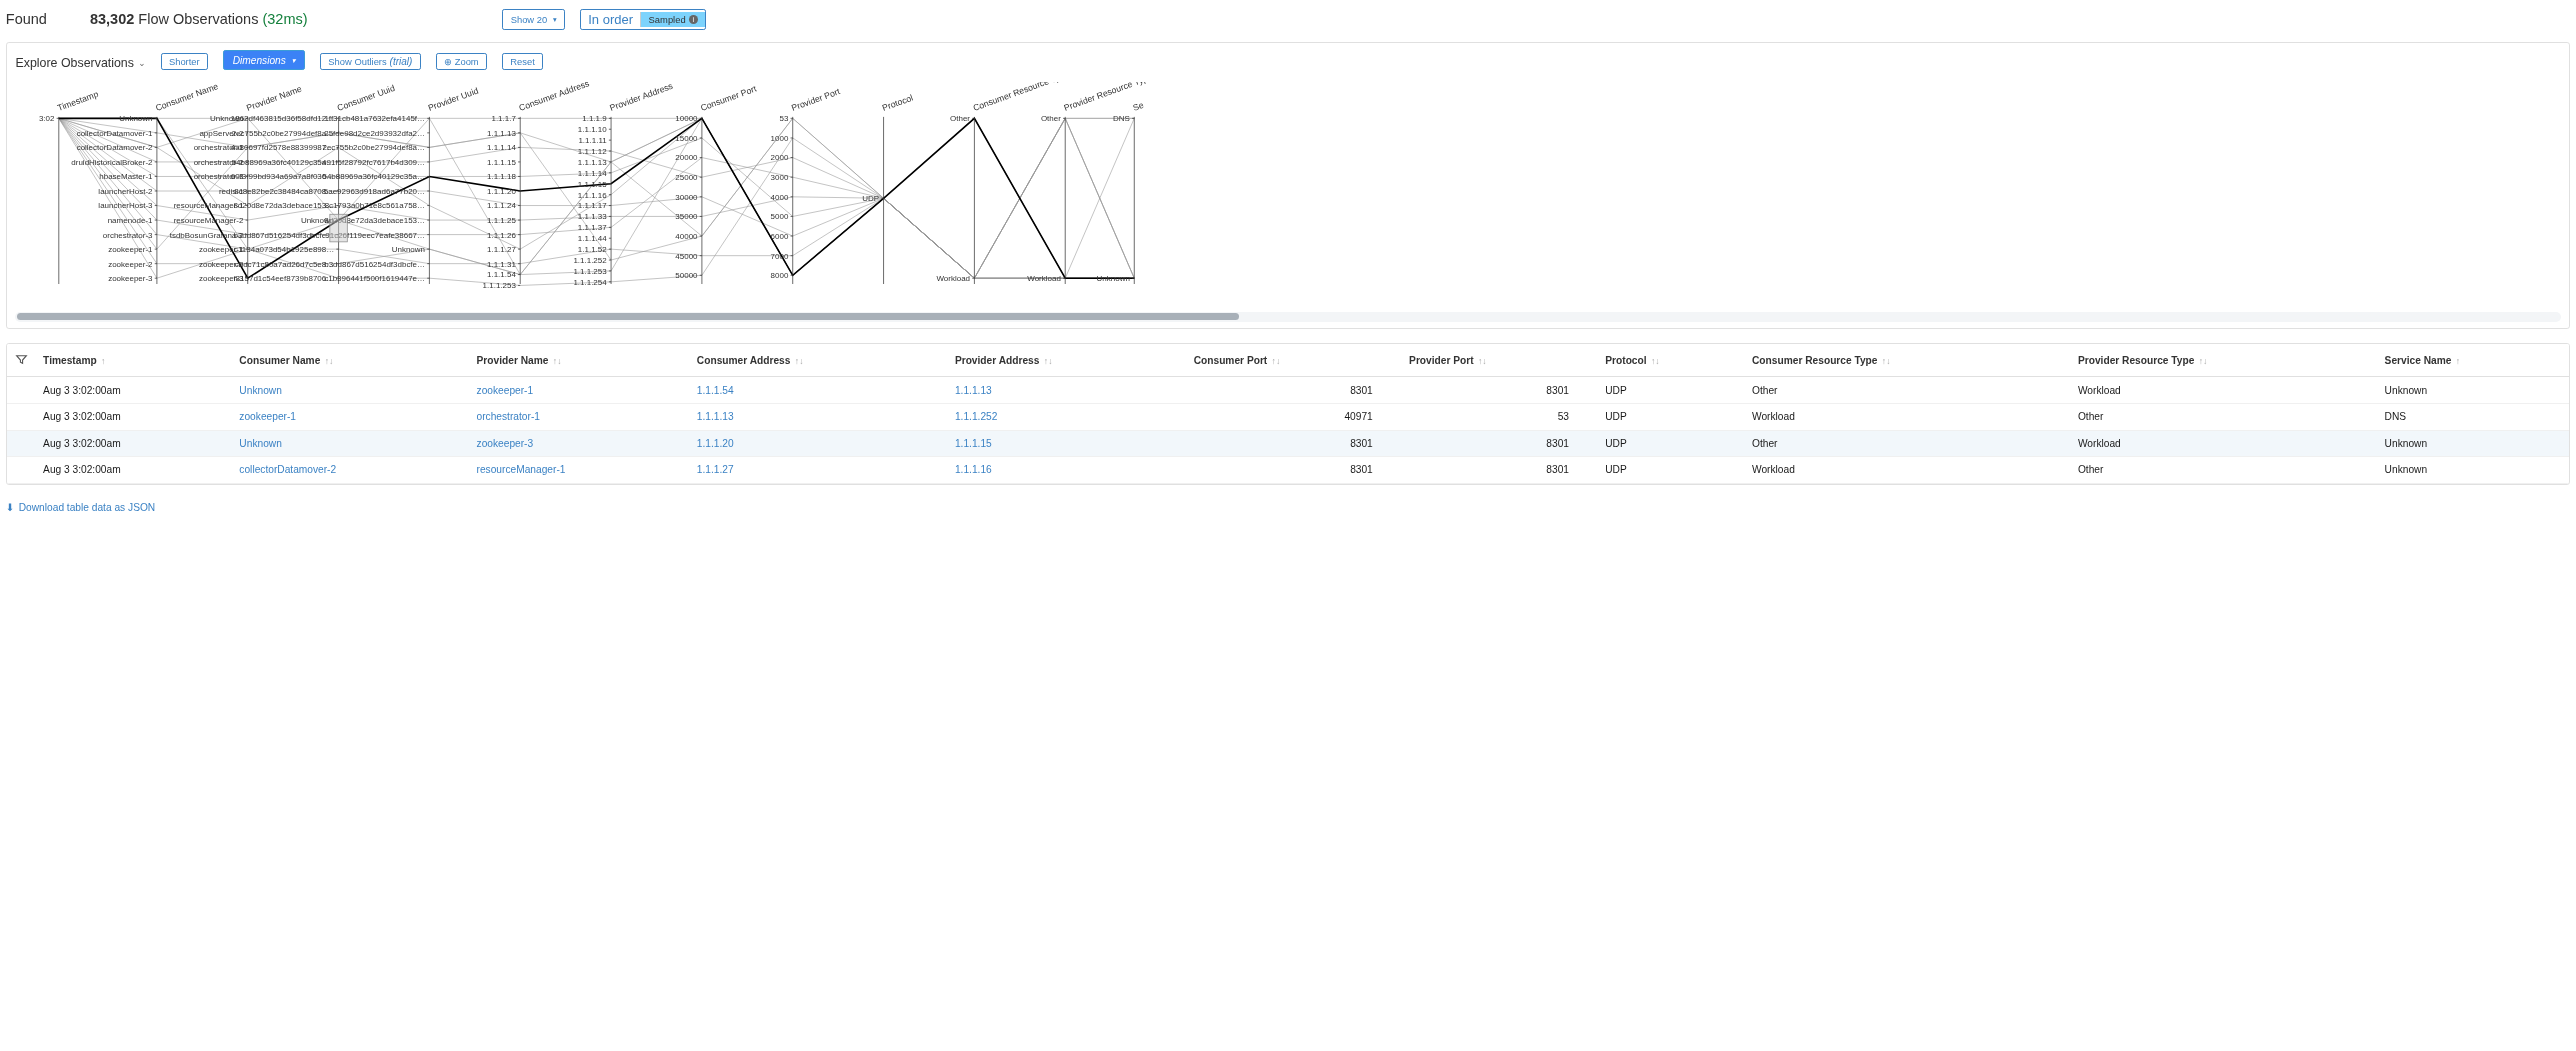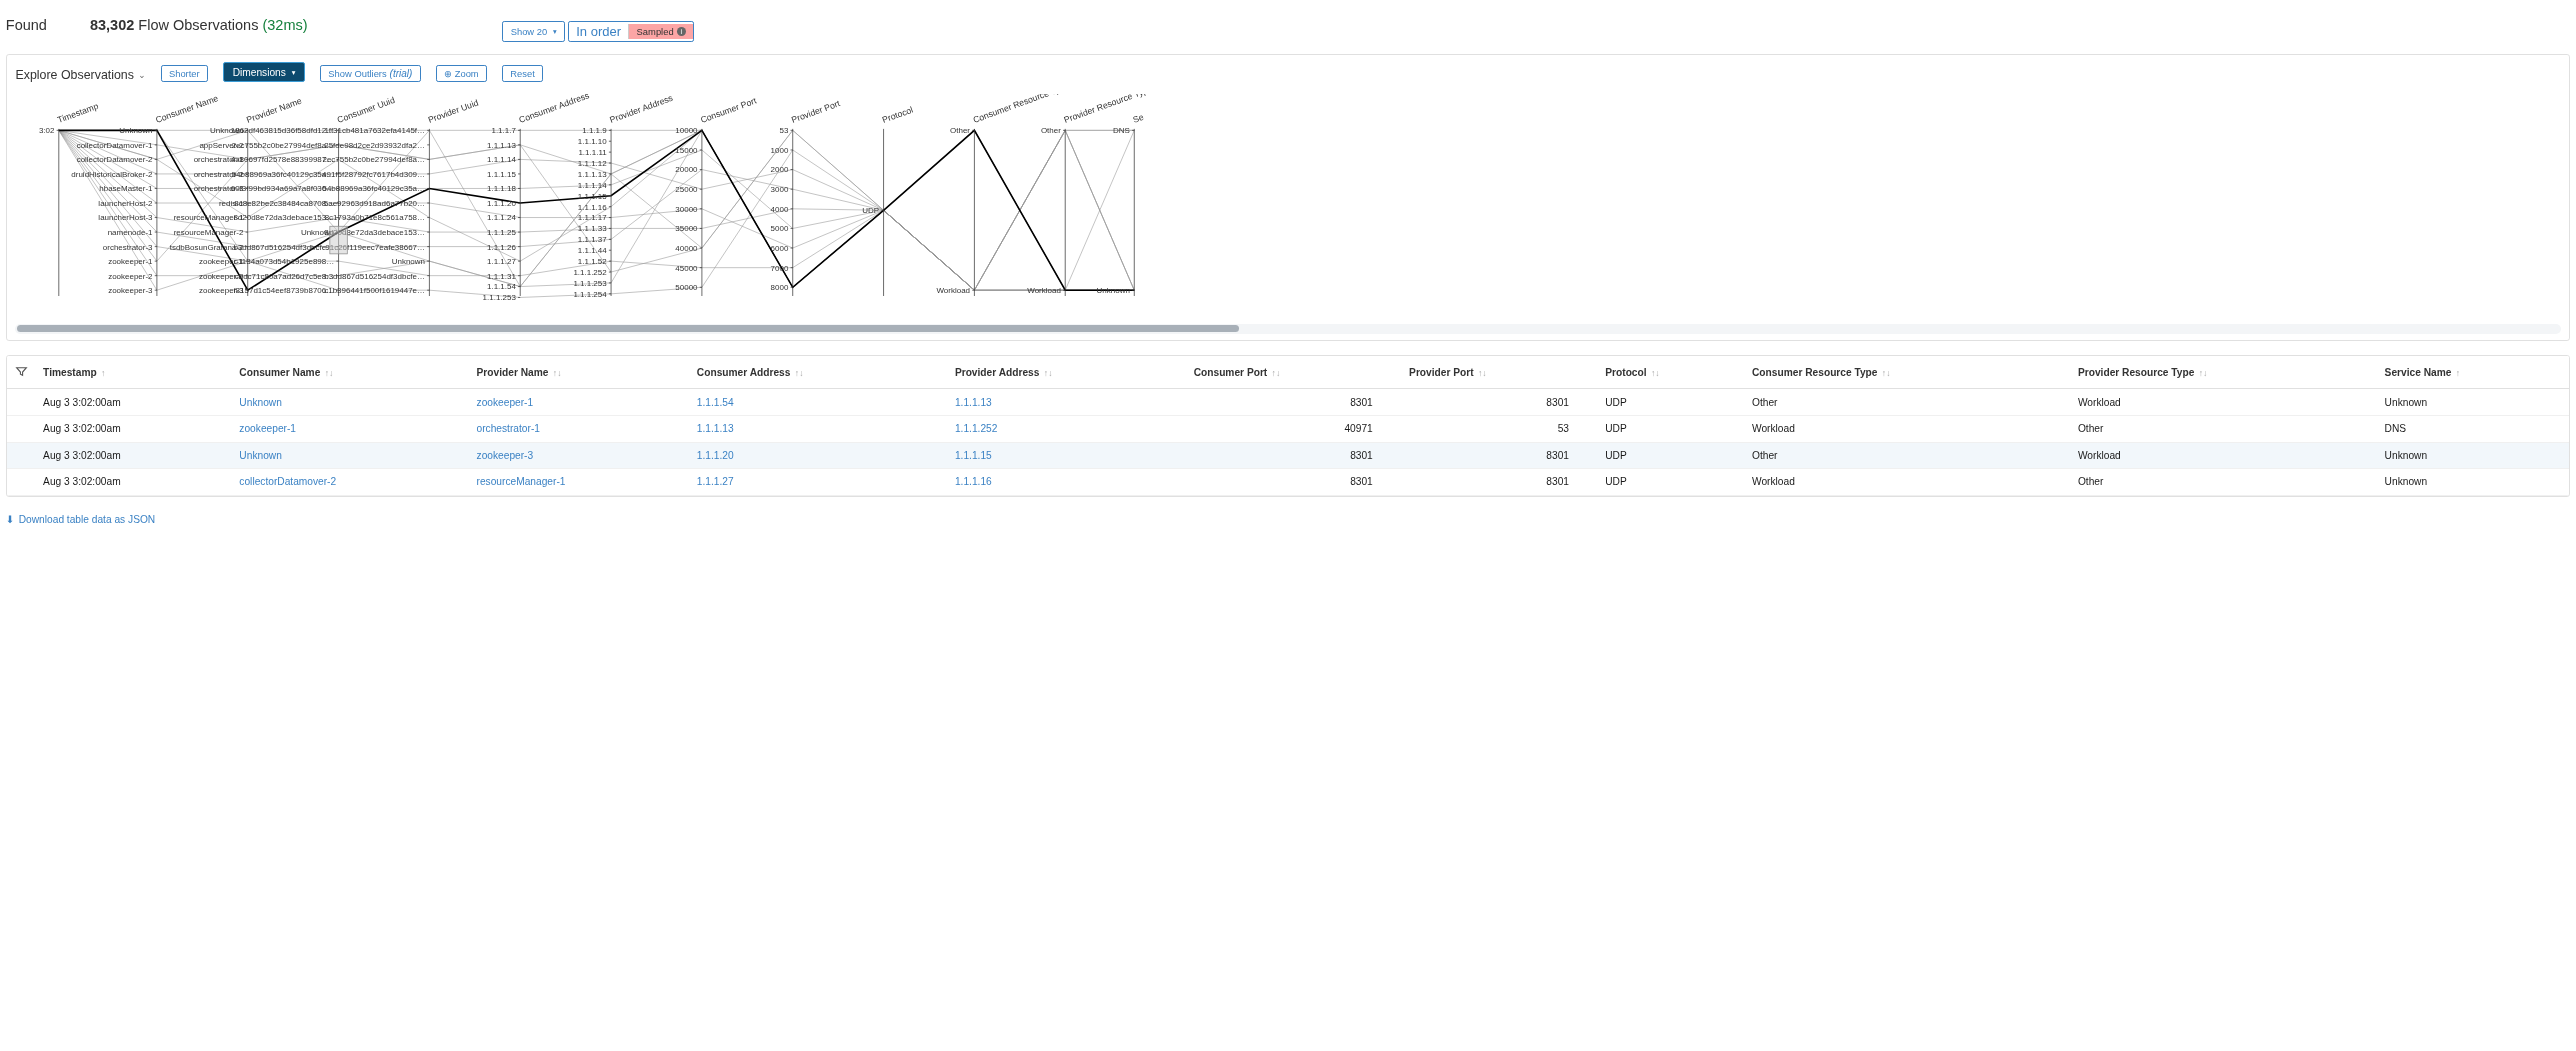--- a/index.html
+++ b/index.html
@@ -2,33 +2,33 @@
 <html style="font-size:11.6px"><head>
 <meta charset="utf-8">
 <style>
 * { box-sizing: border-box; margin: 0; padding: 0; }
 body { font-family: -apple-system, BlinkMacSystemFont, "Segoe UI", Helvetica, Arial, sans-serif; font-size: 10.2px; color: #1a1a1a; background: #fff; }
 
 .top-bar { display: flex; align-items: center; padding: 8.7px 5.8px; gap: 5.8px; }
 .found-text { font-size: 14.5px; color: #333; font-weight: 400; }
 .found-text strong { font-weight: 700; padding-left: 39px; }
 .duration { color: #15803d; }
-.top-controls { display: flex; gap: 3px; margin-left: 189px; margin-top: 12px; }
+.top-controls { display: flex; gap: 15px; margin-left: 189px; }
 .btn-outline { border: 0.7px solid #3b82c4; color: #3b82c4; background: #fff; padding: 2.2px 7.3px; border-radius: 2.2px; font-size: 9.4px; cursor: pointer; display: inline-flex; align-items: center; gap: 2.9px; }
 .dropdown-caret::after { content: "▾"; margin-left: 2.9px; font-size: 7.3px; }
 .sampled-group { display: inline-flex; align-items: center; border: 0.7px solid #3b82c4; border-radius: 2.2px; overflow: hidden; }
 .sampled-inactive { color: #3b82c4; padding: 2.2px 7.3px; font-size: 13px; cursor: pointer; }
-.sampled-active { background: #fca5a5; color: #333; padding: 2.2px 7.3px; font-size: 9.4px; display: inline-flex; align-items: center; gap: 2.9px; border-left: 0.7px solid #ccc; }
+.sampled-active { background: #7dd3fc; color: #333; padding: 2.2px 7.3px; font-size: 9.4px; display: inline-flex; align-items: center; gap: 2.9px; border-left: 0.7px solid #ccc; }
 .info-icon { width: 9.4px; height: 9.4px; border-radius: 50%; background: #666; color: #fff; font-size: 7.3px; display: inline-flex; align-items: center; justify-content: center; }
 
 .explore-panel { border: 0.7px solid #e0e0e0; border-radius: 2.9px; margin: 2.9px 5.8px; padding: 7.3px 8.7px 5.8px; background: #fff; }
 .explore-header { display: flex; align-items: flex-end; gap: 15px; margin-bottom: 12px; }
 .explore-title { font-size: 12.4px; color: #333; display: inline-flex; align-items: center; gap: 4.4px; }
 .explore-title .expand-icon { font-size: 8.7px; color: #666; transform: rotate(0deg); }
-.btn-primary { background: #0c4a6e; color: #fff; border: 0.7px solid #3b9cd6; padding: 3.6px 8.7px; border-radius: 2.2px; font-size: 10.2px; cursor: pointer; display: inline-flex; align-items: center; gap: 2.9px; }
+.btn-primary { background: #3b82f6; color: #fff; border: 0.7px solid #3b9cd6; padding: 3.6px 8.7px; border-radius: 2.2px; font-size: 10.2px; cursor: pointer; display: inline-flex; align-items: center; gap: 2.9px; font-style: italic; }
 .trial-sup { font-size: 10px; vertical-align: super; font-style: italic; }
 
 .parcoords { position: relative; height: 225px; overflow: hidden; margin-top: 1.5px; }
 .parcoords svg { width: 1134px; height: 218px; display: block; }
 .axis-label { font-size: 12px; fill: #333; }
 .tick-label { font-size: 11px; fill: #333; }
 .poly { fill: none; stroke: #999; stroke-width: 0.8; }
 .poly-bold { fill: none; stroke: #000; stroke-width: 2.2; }
 .brush-rect { fill: #ccc; fill-opacity: 0.5; stroke: #888; }
 

